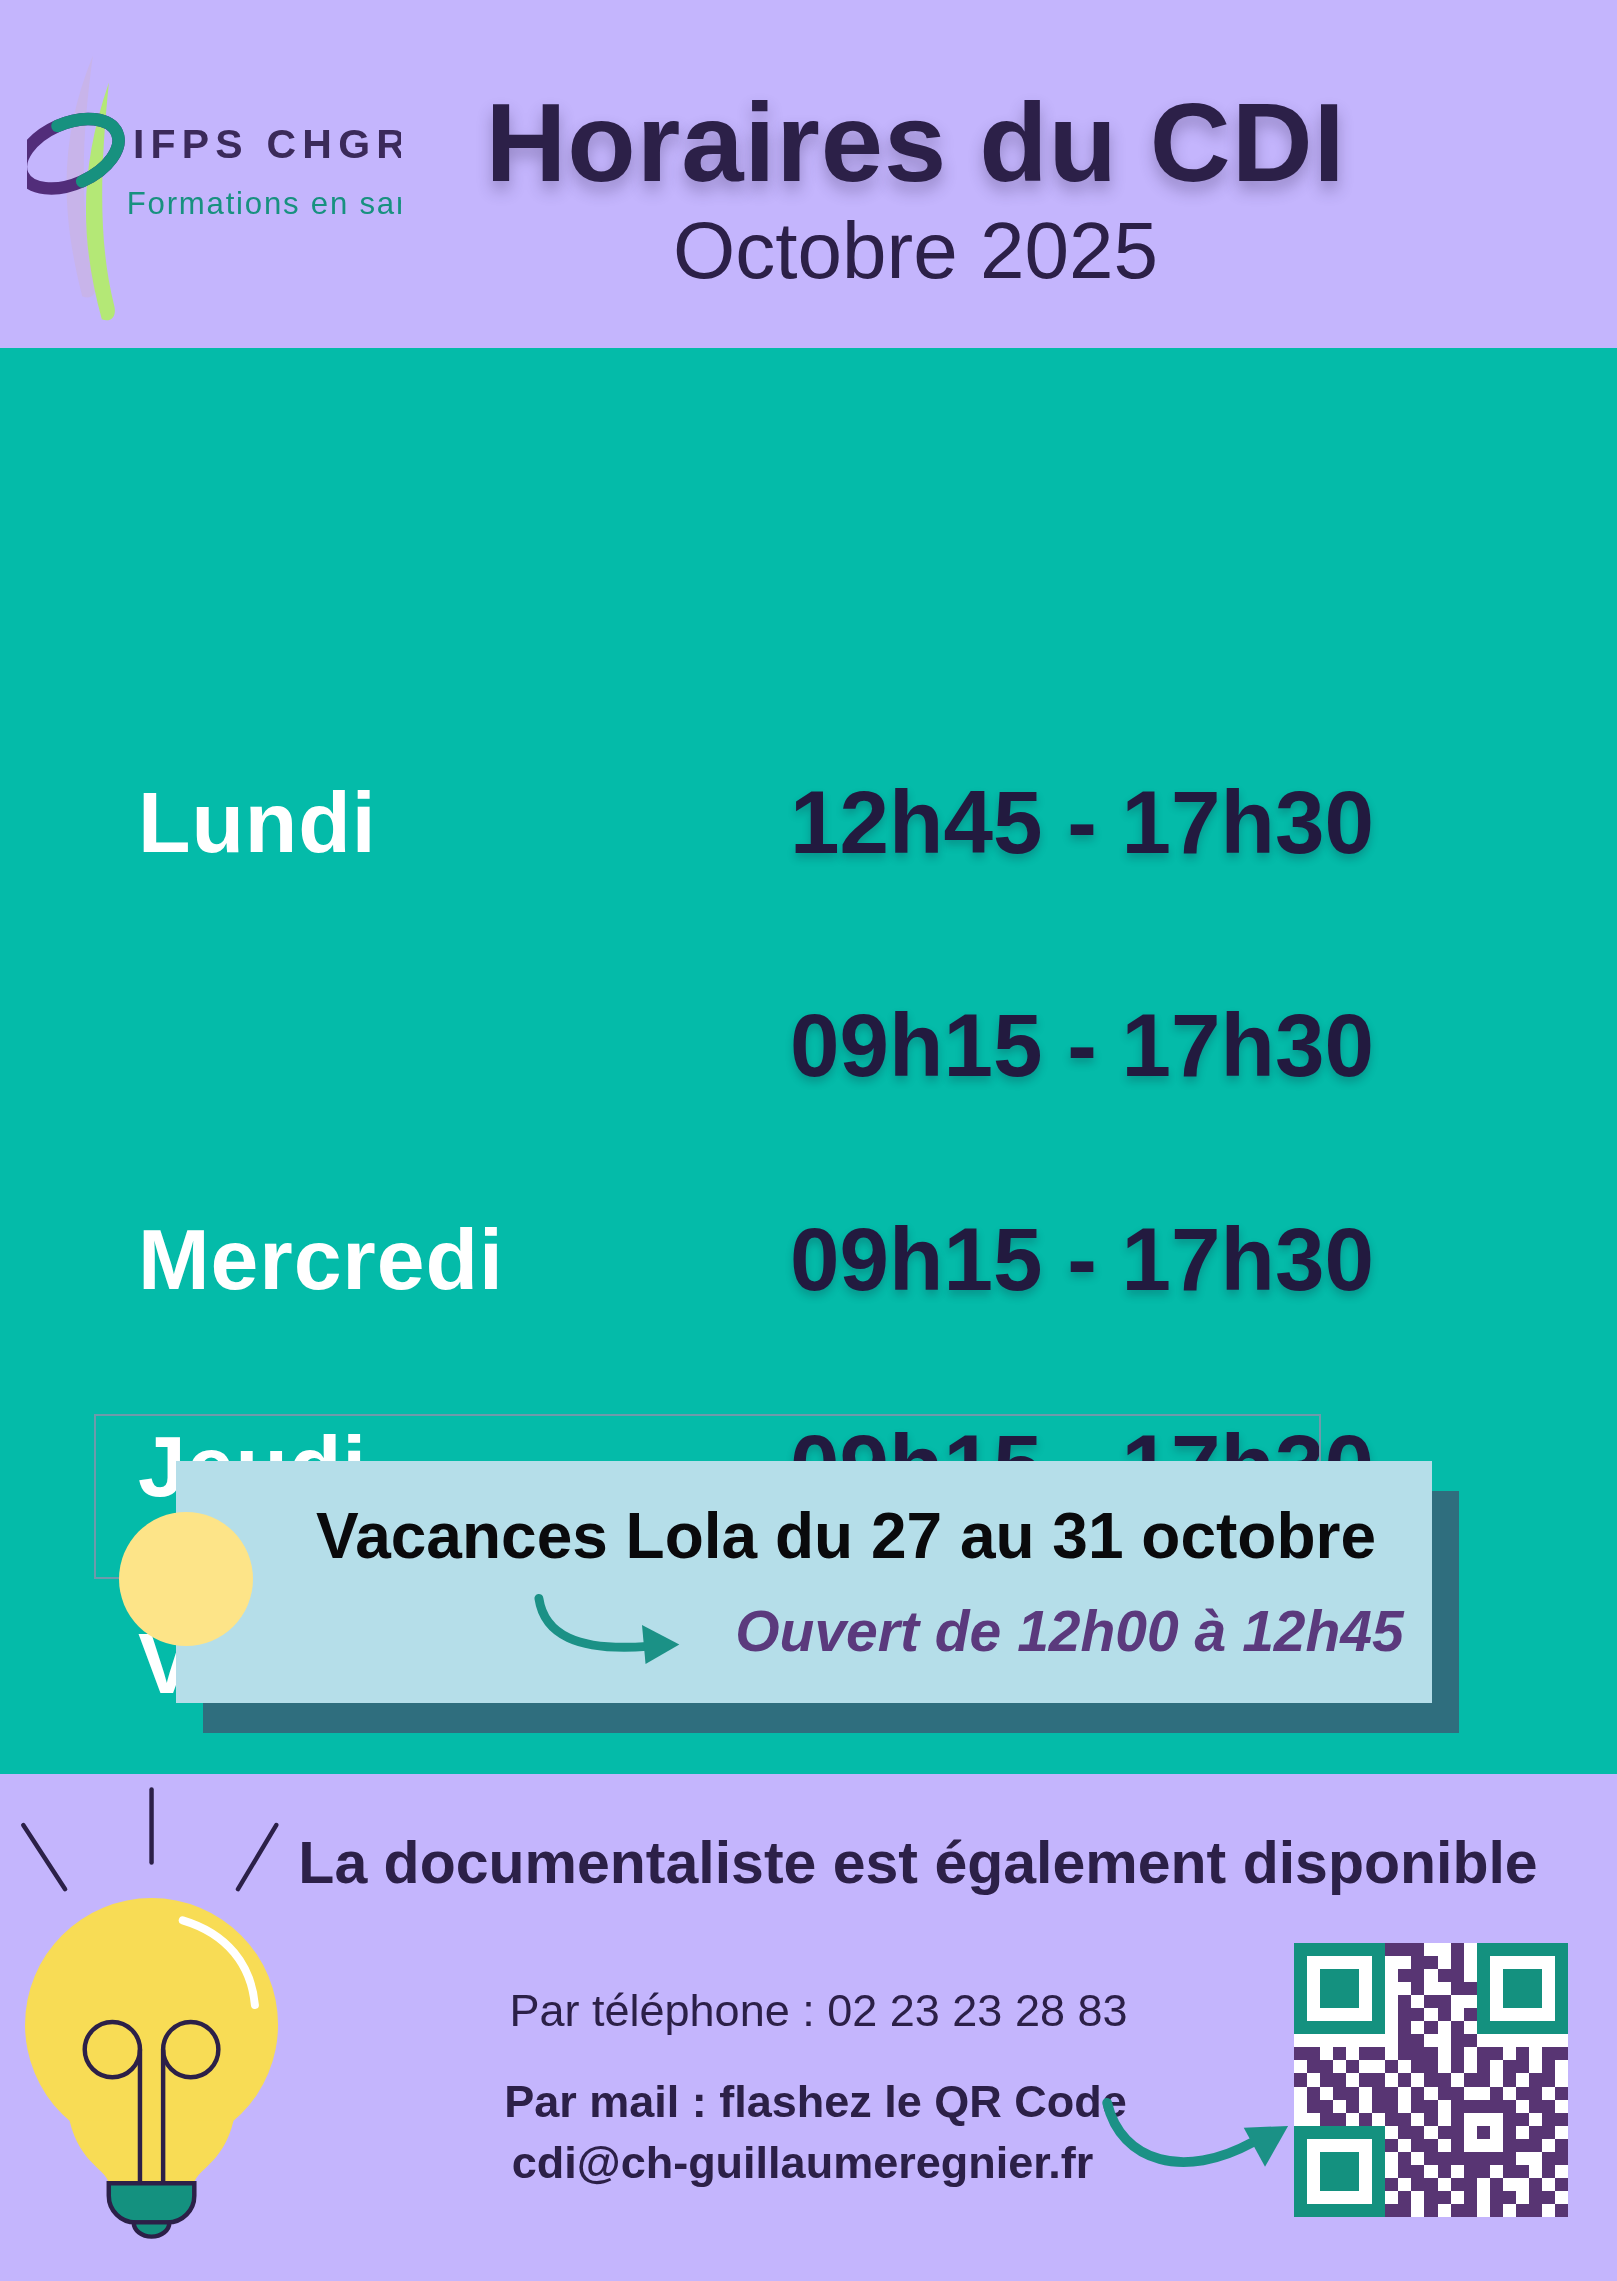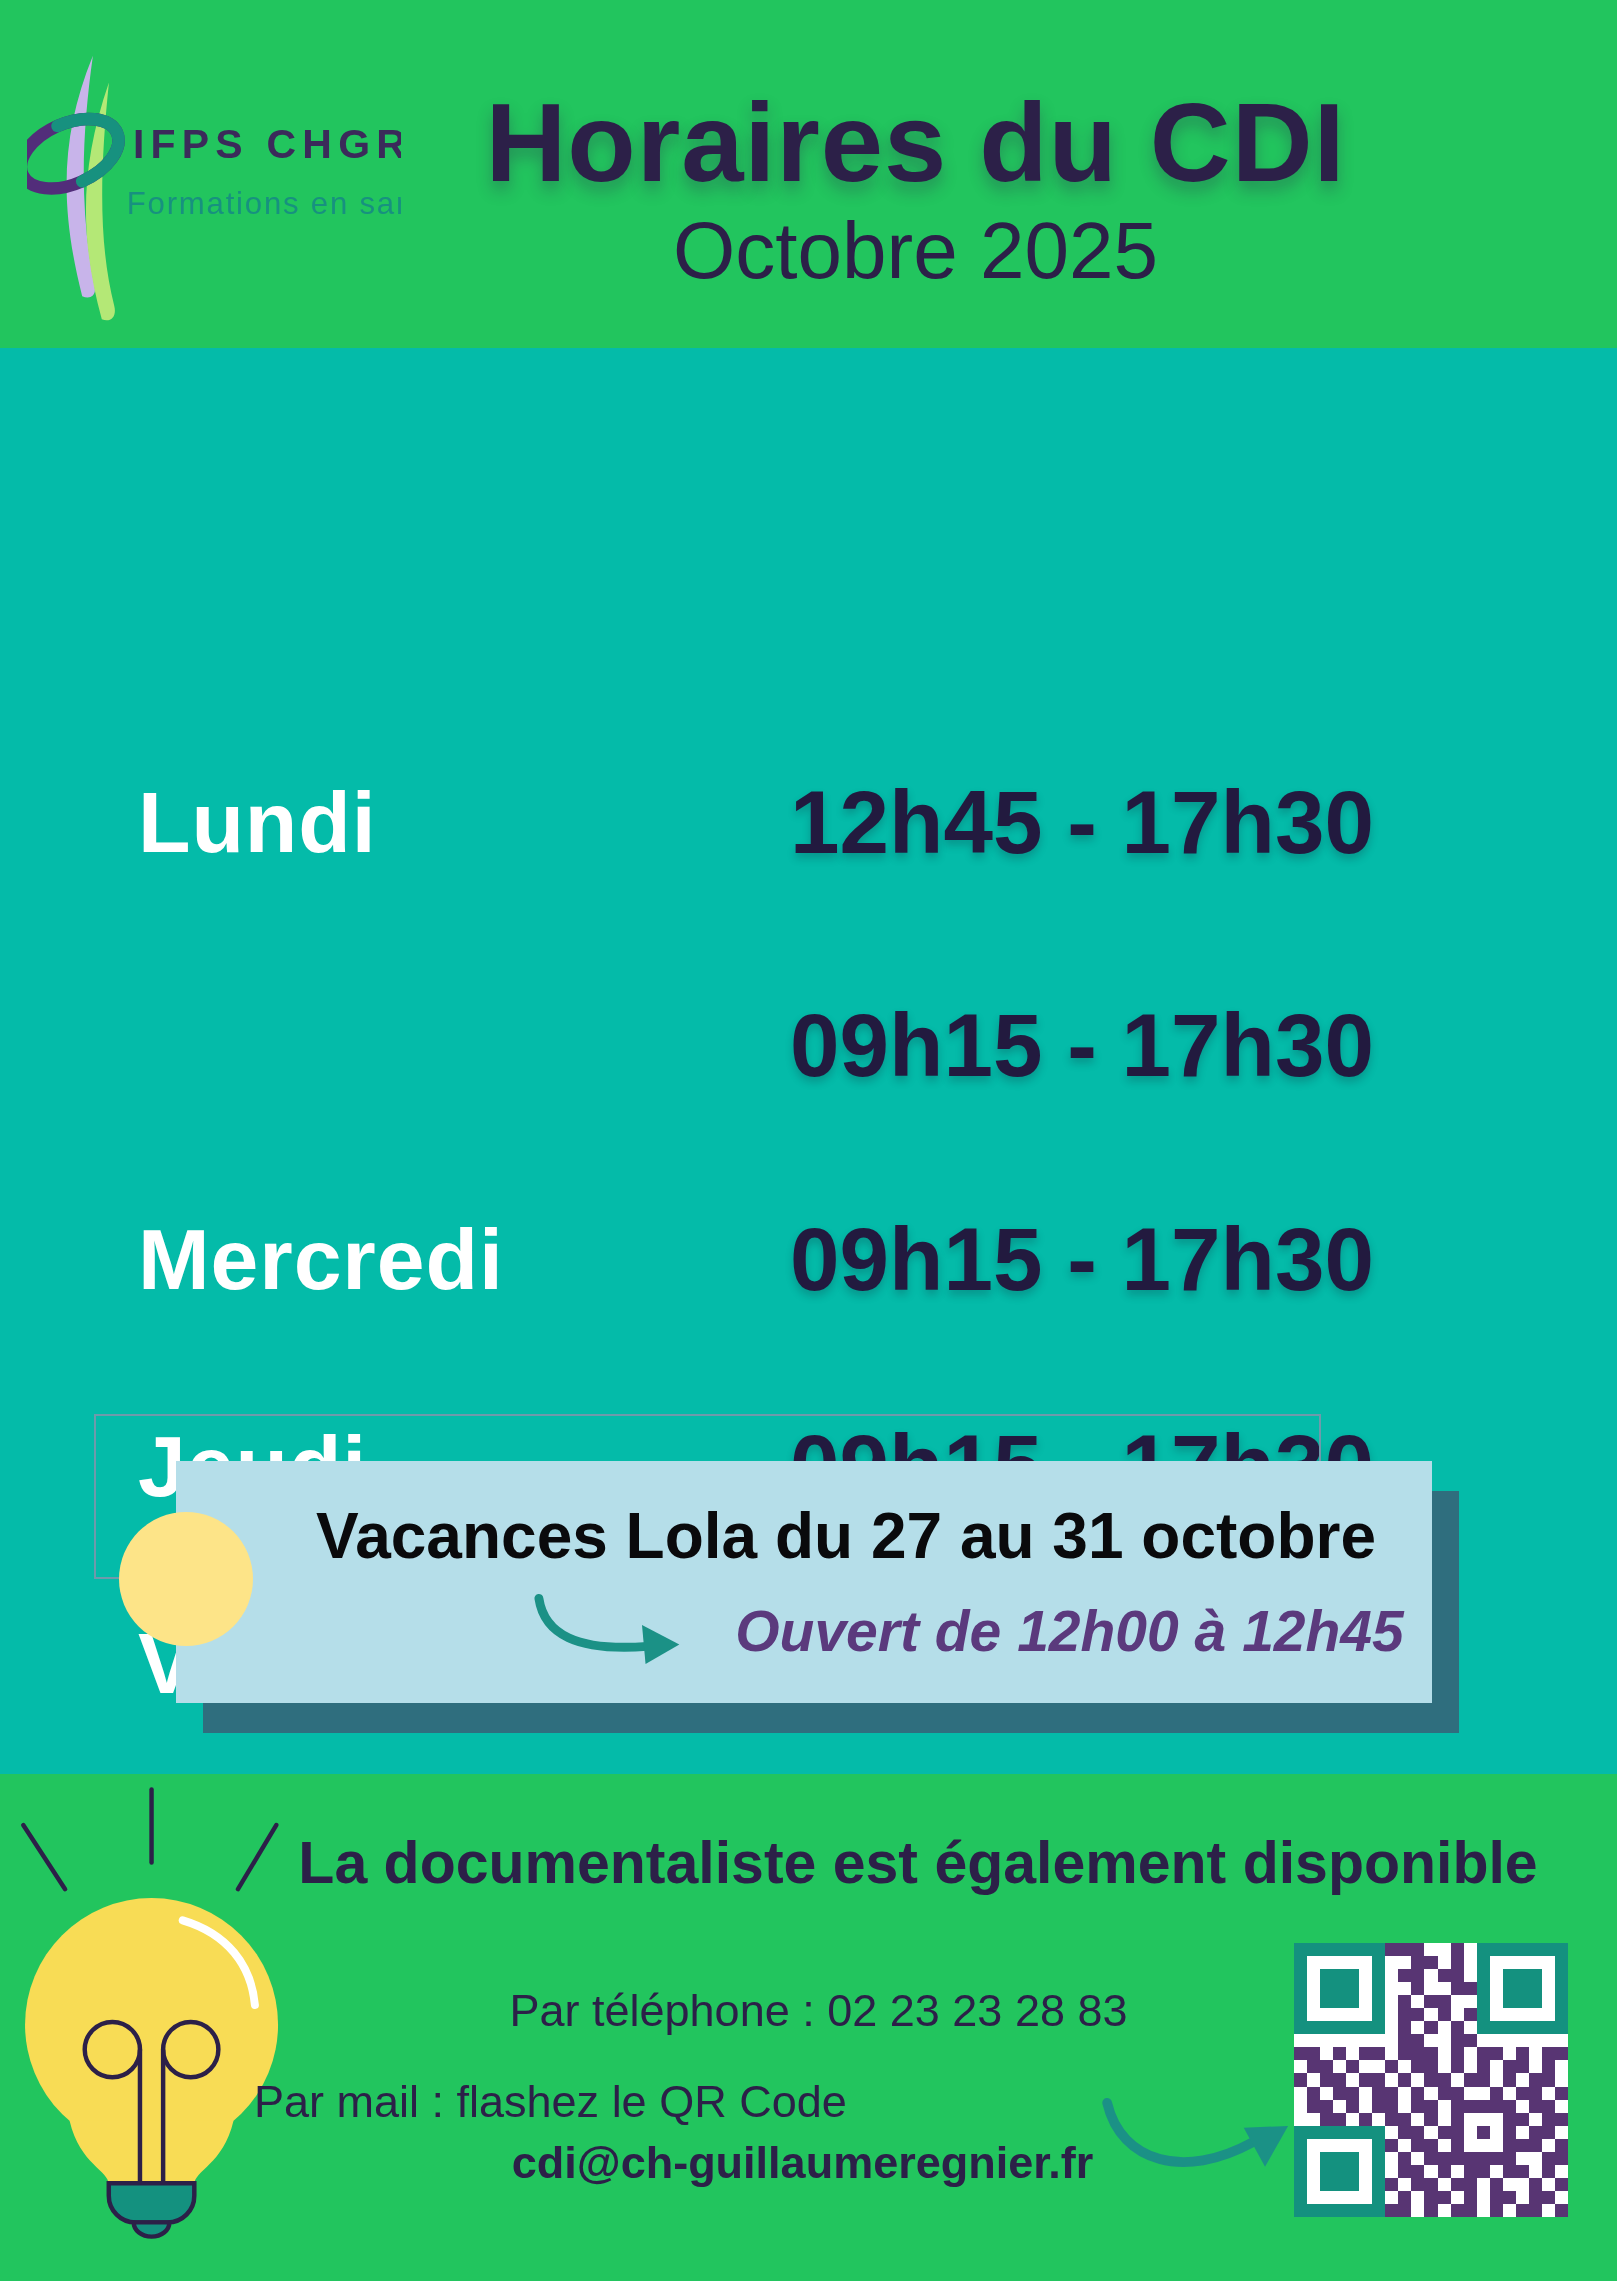--- a/index.html
+++ b/index.html
@@ -6,21 +6,21 @@
     --teal_bg:#04bba9; --dark_purple:#2c2048; --time_text:#221a3f;
     --callout_bg:#b5dee9; --callout_shadow:#2f6e7e; --outline_rect:#6f9aab;
     --circle_yellow:#fde488; --accent_purple:#5b3a7d; --arrow_teal:#1b9186;
     --qr_purple:#583573; --qr_teal:#14917f; --bulb_yellow:#f8dc55;
     --logo_purple:#3b2a5a; --logo_teal:#17917f; --logo_lavender:#c8b4ea;
     --logo_green:#b4e876; --swoosh_purple:#522d7a; --day_white:#ffffff;
     --vacances_black:#0a0a0c;
   }
   html,body{margin:0;padding:0;background:#e8e8e8;}
   *{box-sizing:border-box;font-family:"Liberation Sans",sans-serif;}
-  .poster{position:relative;width:1617px;height:2281px;background:#22c55e;overflow:hidden;margin:0 auto;}
+  .poster{position:relative;width:1617px;height:2281px;background:#c4b5fd;overflow:hidden;margin:0 auto;}
 
   
   .logo-svg{position:absolute;left:27px;top:36px;width:374px;height:303px;}
   .title-wrap{position:absolute;left:303px;top:53px;width:1225px;text-align:center;}
   .main-title{font-size:112px;font-weight:bold;color:var(--dark_purple);
     text-shadow:0 9px 16px rgba(44,31,74,.30);letter-spacing:0.9px;line-height:1.1;margin-top:28px;}
   .sub-title{font-size:80px;font-weight:normal;color:var(--dark_purple);margin-top:5.3px;line-height:1.05;}
 
   
   .teal-band{position:absolute;left:0;top:348px;width:1617px;height:1426px;background:var(--teal_bg);}
@@ -44,22 +44,22 @@
   .vac-line2{position:absolute;left:713px;top:1598px;width:713px;text-align:center;
     font-size:57px;font-weight:bold;font-style:italic;color:var(--accent_purple);}
   .vac-arrow{position:absolute;left:530px;top:1593px;width:160px;height:80px;}
 
   
   .bulb-svg{position:absolute;left:9px;top:1782px;width:294px;height:495px;}
   .contact-heading{position:absolute;left:223px;top:1829px;width:1390px;text-align:center;
     font-size:59px;font-weight:bold;color:var(--dark_purple);}
   .contact-phone{position:absolute;left:257px;top:1985px;width:1123px;text-align:center;
     font-size:45px;color:var(--dark_purple);}
-  .contact-mail{position:absolute;left:254px;top:2076px;width:1123px;text-align:left;
-    font-size:45px;font-weight:normal;color:var(--dark_purple);}
+  .contact-mail{position:absolute;left:254px;top:2076px;width:1123px;text-align:center;
+    font-size:45px;font-weight:bold;color:var(--dark_purple);}
   .contact-email{position:absolute;left:241px;top:2137px;width:1123px;text-align:center;
     font-size:45px;font-weight:bold;color:var(--dark_purple);}
   .contact-arrow{position:absolute;left:1096px;top:2094px;width:205px;height:102px;}
 
   
   .qr{position:absolute;left:1294px;top:1943px;width:274px;height:274px;
     display:flex;flex-direction:column;background:#ffffff;}
   .qr-row{display:flex;flex:1;}
   .qr-cell{flex:1;}
   .qr-dark{background:var(--qr_purple);}

